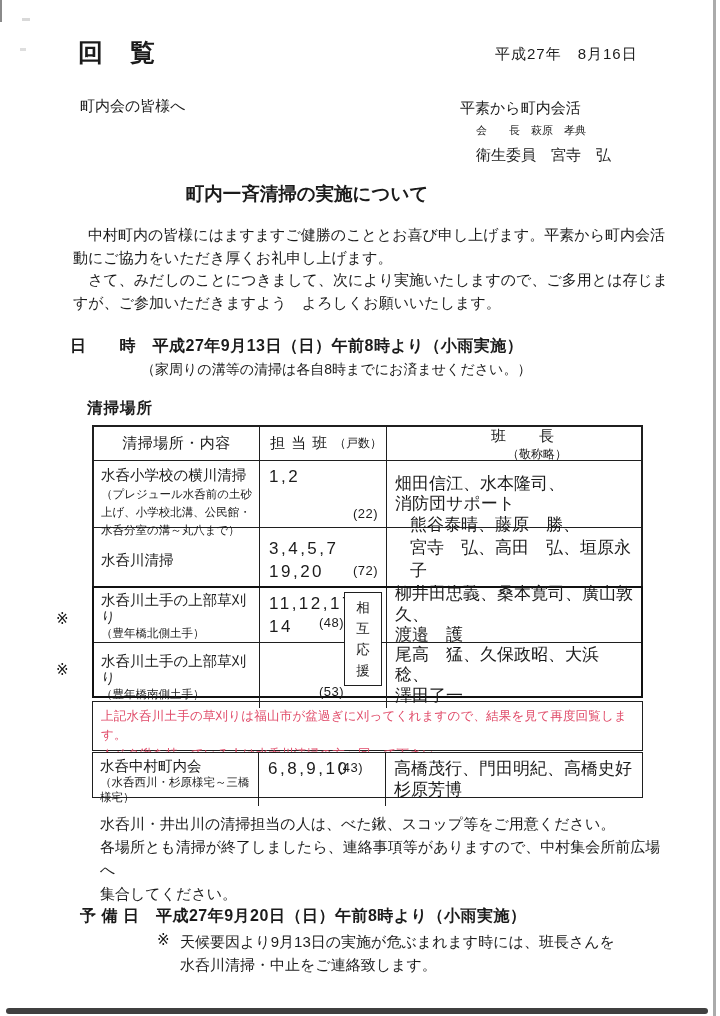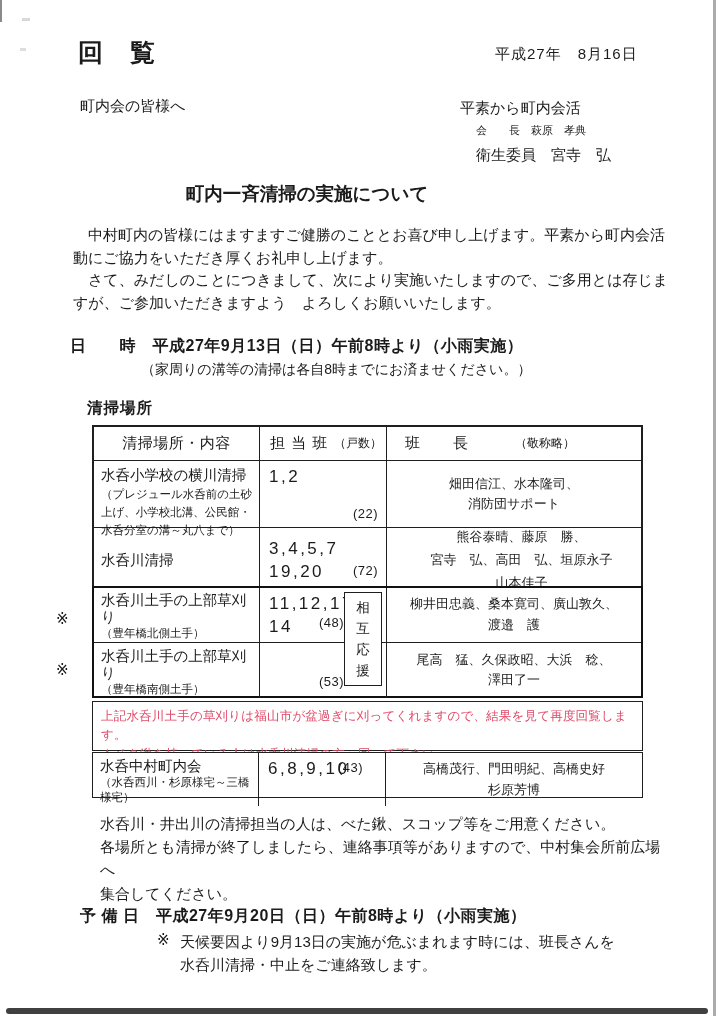--- a/index.html
+++ b/index.html
@@ -36,40 +36,40 @@
   .trow{display:flex;border-bottom:1.5px solid #1f1f1f;box-sizing:border-box;flex:0 0 auto;}
   .trow:last-child{border-bottom:none;}
   .trow.fill{flex:1 1 auto;}
   .c1{width:166px;border-right:1.5px solid #1f1f1f;box-sizing:border-box;padding:5px 6px 2px 7px;}
   .c2{width:127px;border-right:1.5px solid #1f1f1f;box-sizing:border-box;position:relative;padding:4px 0 2px 9px;}
   .c3{flex:1;padding:2px 8px;display:flex;flex-direction:column;justify-content:center;}
 
   .hrow{height:34px;}
   .hrow .c1{display:flex;align-items:center;justify-content:center;font-size:15px;letter-spacing:0.5px;padding:0;}
   .hrow .c2{display:flex;align-items:center;justify-content:space-between;padding:0 4px 0 10px;}
-  .hrow .c3{flex-direction:row;align-items:center;justify-content:flex-start;padding:0;}
+  .hrow .c3{flex-direction:column;align-items:center;justify-content:flex-start;padding:0;}
   .hdr-main{font-size:15px;letter-spacing:1px;}
   .hdr-sub{font-size:12px;}
   .hdr-leader{margin-left:18px;}
   .hdr-honor{margin-left:46px;}
 
   .r1{height:67px;}
   .r2{height:62px;}
   .r3{height:54.5px;}
 
   .place{font-size:14.5px;line-height:17px;}
   .place-note{font-size:11.5px;line-height:14.5px;}
   .groups{font-size:17px;letter-spacing:2.5px;line-height:23px;}
   .households{position:absolute;font-size:13px;letter-spacing:0.5px;}
   .h1{bottom:6px;right:8px;}
   .h2{bottom:12px;right:8px;}
   .h3{bottom:12px;right:42px;}
   .h4{bottom:9px;right:42px;}
   .h5{top:7px;right:22px;}
-  .leaders{font-size:13px;line-height:20.5px;text-align:center;}
+  .leaders{font-size:17px;line-height:20.5px;}
   .r2 .leaders{line-height:23px;margin-left:15px;}
   .vcenter{display:flex;flex-direction:column;justify-content:center;}
 
   .red-note{
     padding:5px 0 0 8px;color:#e04a68;font-size:12.5px;line-height:19px;
     font-family:"Liberation Serif","DejaVu Serif",serif;letter-spacing:0.2px;
   }
 
   .mutual-aid{
     left:344px;top:592px;width:38px;height:94px;background:#fff;

